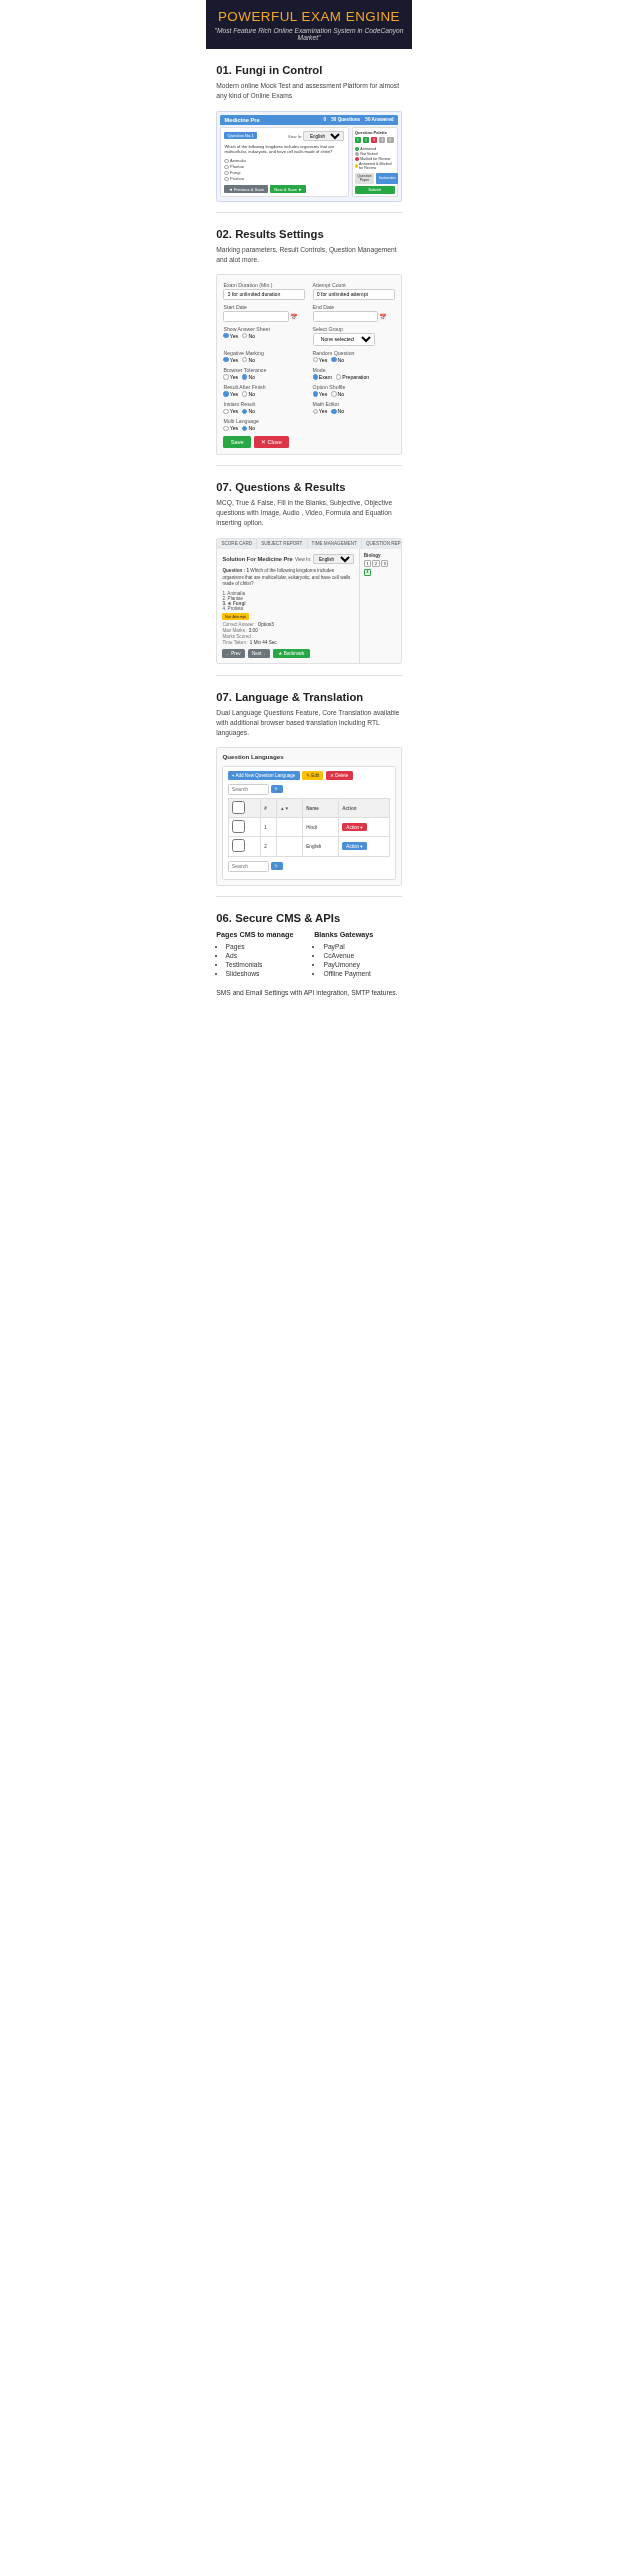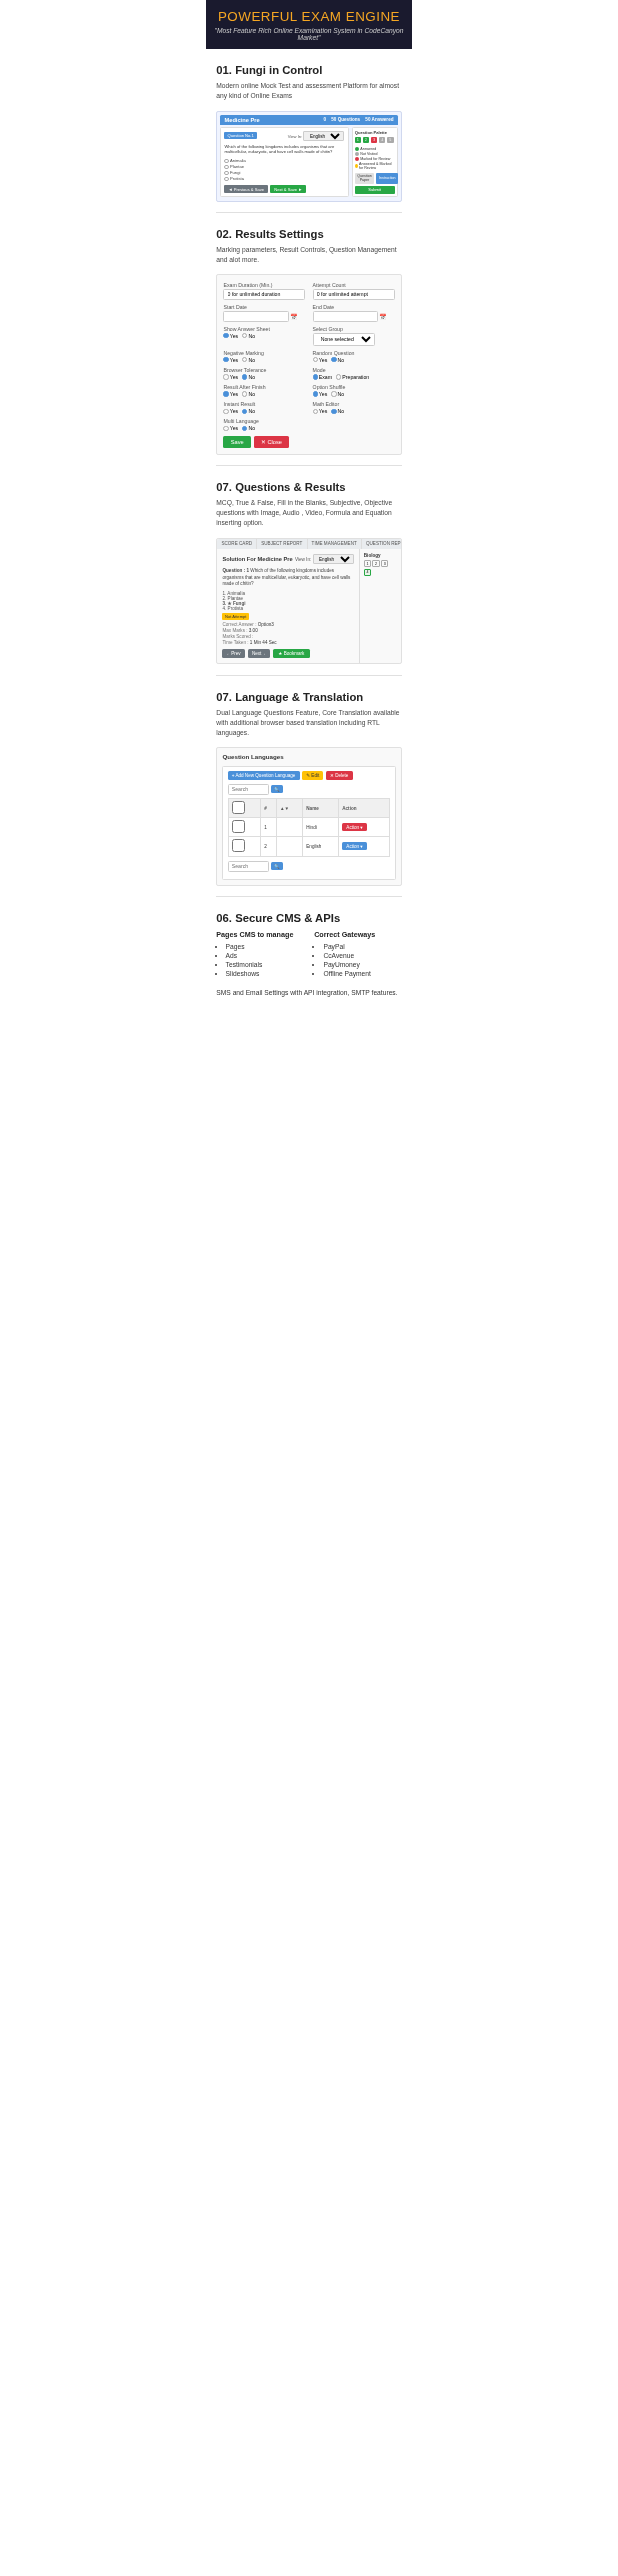--- a/index.html
+++ b/index.html
@@ -943,21 +943,21 @@
     <div class="cms-col">
       <h3>Pages CMS to manage</h3>
       <ul>
         <li>Pages</li>
         <li>Ads</li>
         <li>Testimonials</li>
         <li>Slideshows</li>
       </ul>
     </div>
     <div class="cms-col">
-      <h3>Correct Gateways</h3>
+      <h3>Blanks Gateways</h3>
       <ul>
         <li>PayPal</li>
         <li>CcAvenue</li>
         <li>PayUmoney</li>
         <li>Offline Payment</li>
       </ul>
     </div>
   </div>
   <div class="cms-extra">SMS and Email Settings  with API integration, SMTP features.</div>
 </div>

